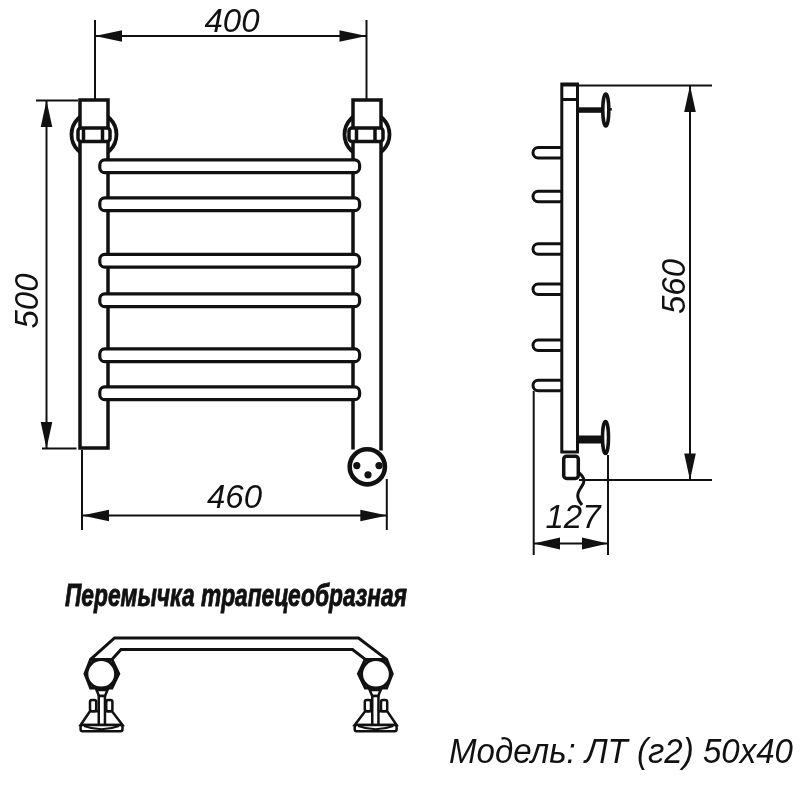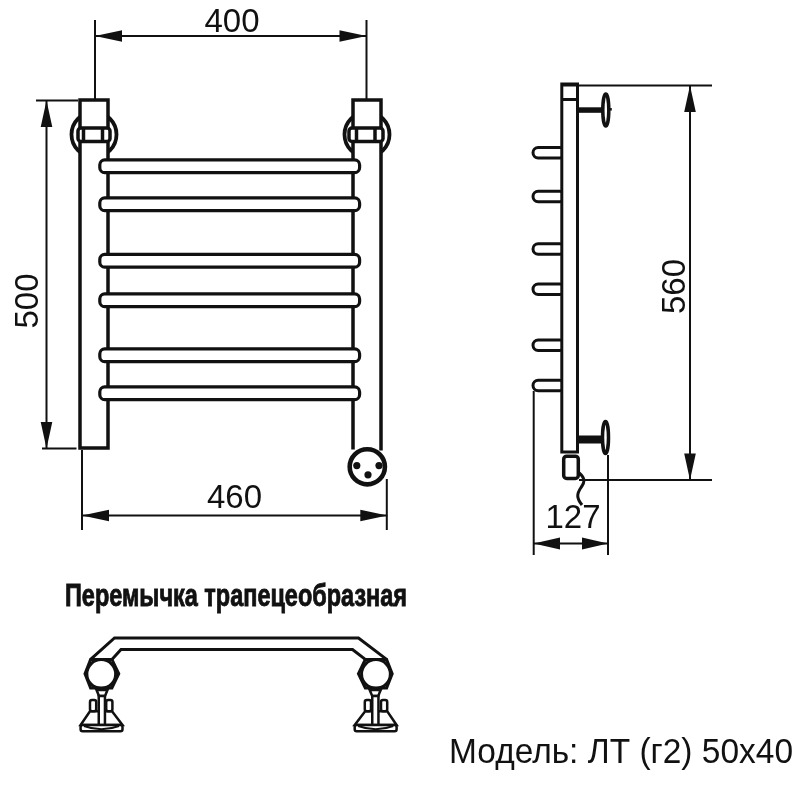--- a/index.html
+++ b/index.html
@@ -1,16 +1,16 @@
 <!DOCTYPE html>
 <html><head>
 <meta charset="utf-8">
 <style>
   html,body{margin:0;padding:0;background:#ffffff;}
-  .page{position:relative;width:800px;height:800px;background:#ffffff;overflow:hidden;}
+  .page{position:relative;width:800px;height:800px;background:#ffffff;overflow:hidden;font-style:italic;}
   svg{position:absolute;left:0;top:0;}
   text{font-family:"Liberation Sans", sans-serif;fill:#111111;}
 </style>
 </head>
 <body>
 <div class="page">
 <svg width="800" height="800" viewBox="0 0 800 800">
   <g fill="none" stroke="#111111">
 
   <g>

